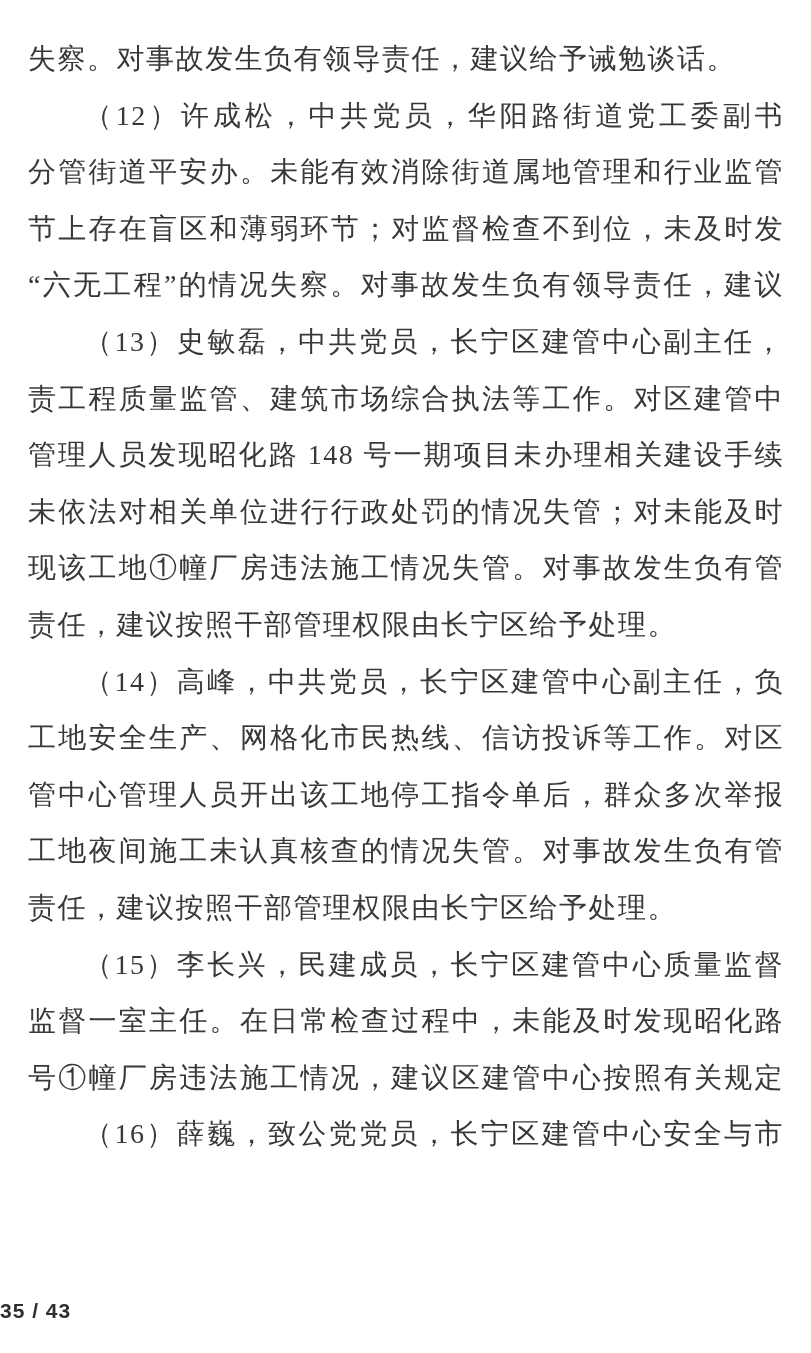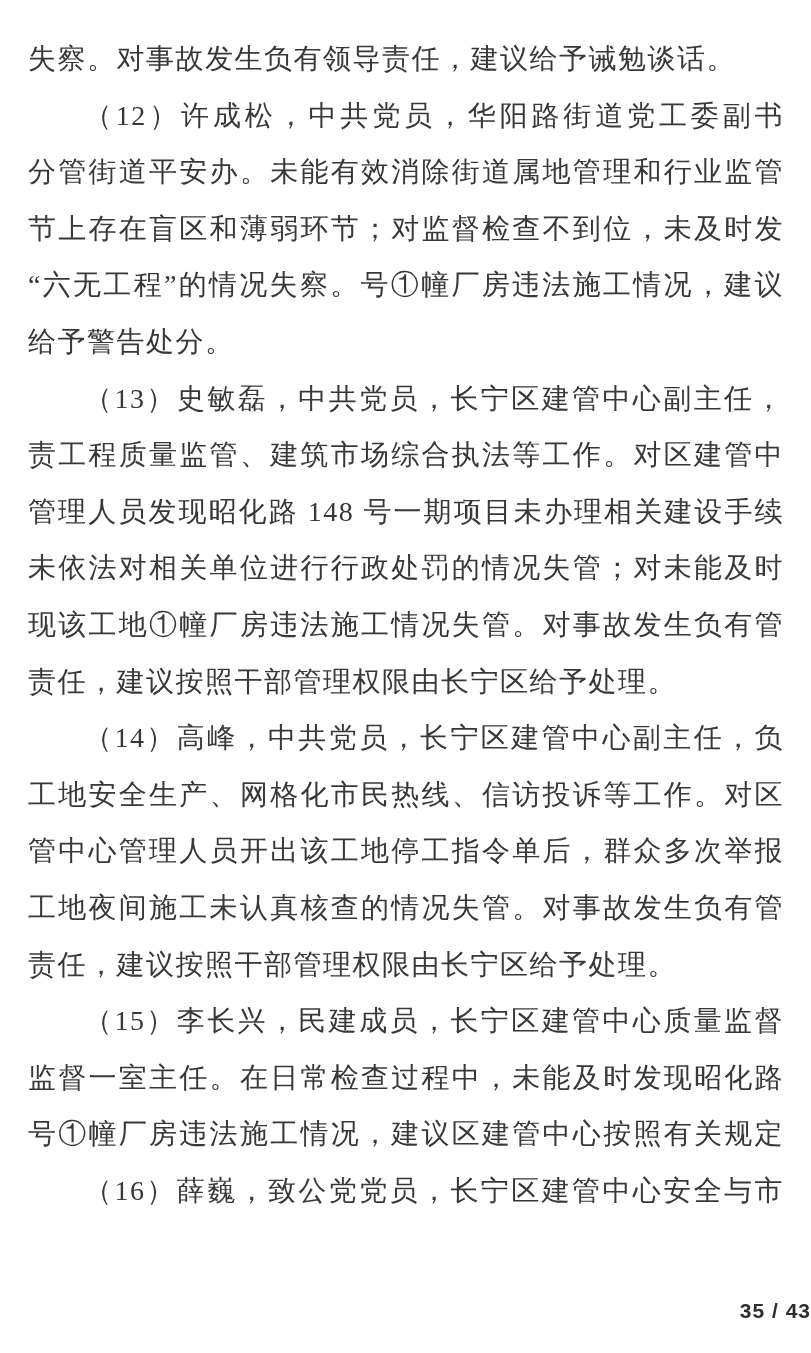--- a/index.html
+++ b/index.html
@@ -35,42 +35,40 @@
   .j { text-align-last: justify; }
   
   .pl { text-align-last: left; }
   
   .first { text-indent: 2em; }
   .footer {
     position: absolute;
     left: 0;
     right: 0;
     bottom: 30px;
-    text-align: right;
-    margin-left: 44px;
+    text-align: left;
   }
   .page-number {
     font-family: "Liberation Sans", "DejaVu Sans", sans-serif;
     font-weight: bold;
     font-size: 21px;
     letter-spacing: 1px;
     color: #2e2e2e;
   }
 </style>
 </head>
 <body>
 
 <div class="page">
   <div class="doc">
     <div class="line pl">失察。对事故发生负有领导责任，建议给予诫勉谈话。</div>
     <div class="line j first">（12）许成松，中共党员，华阳路街道党工委副书记，</div>
     <div class="line j">分管街道平安办。未能有效消除街道属地管理和行业监管环</div>
     <div class="line j">节上存在盲区和薄弱环节；对监督检查不到位，未及时发现</div>
-    <div class="line j">“六无工程”的情况失察。号①幢厂房违法施工情况，建议</div>
-    <div class="line pl">给予警告处分。</div>
+    <div class="line j">“六无工程”的情况失察。对事故发生负有领导责任，建议</div>
     <div class="line j first">（13）史敏磊，中共党员，长宁区建管中心副主任，负</div>
     <div class="line j">责工程质量监管、建筑市场综合执法等工作。对区建管中心</div>
     <div class="line j">管理人员发现昭化路 148 号一期项目未办理相关建设手续后，</div>
     <div class="line j">未依法对相关单位进行行政处罚的情况失管；对未能及时发</div>
     <div class="line j">现该工地①幢厂房违法施工情况失管。对事故发生负有管理</div>
     <div class="line pl">责任，建议按照干部管理权限由长宁区给予处理。</div>
     <div class="line j first">（14）高峰，中共党员，长宁区建管中心副主任，负责</div>
     <div class="line j">工地安全生产、网格化市民热线、信访投诉等工作。对区建</div>
     <div class="line j">管中心管理人员开出该工地停工指令单后，群众多次举报该</div>
     <div class="line j">工地夜间施工未认真核查的情况失管。对事故发生负有管理</div>

